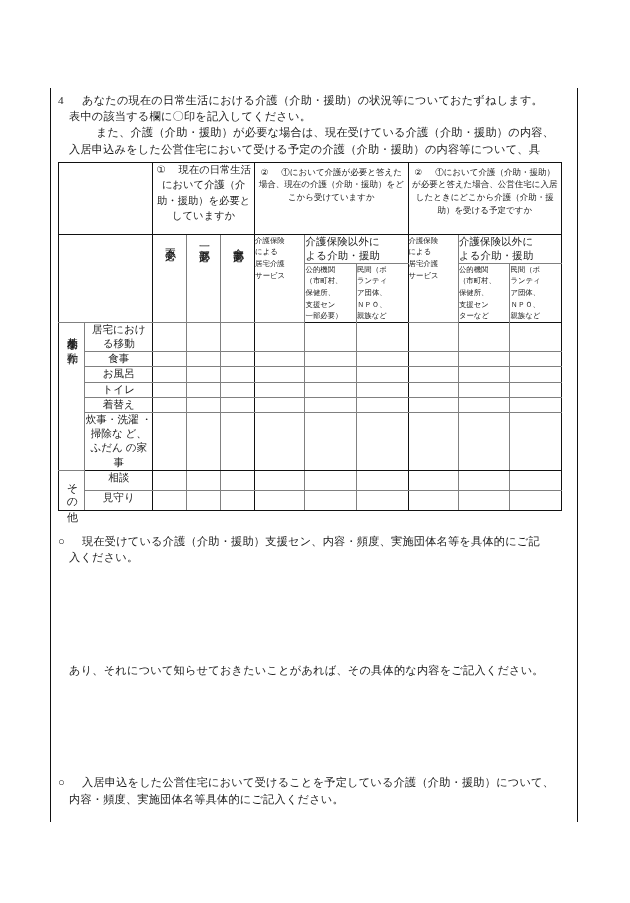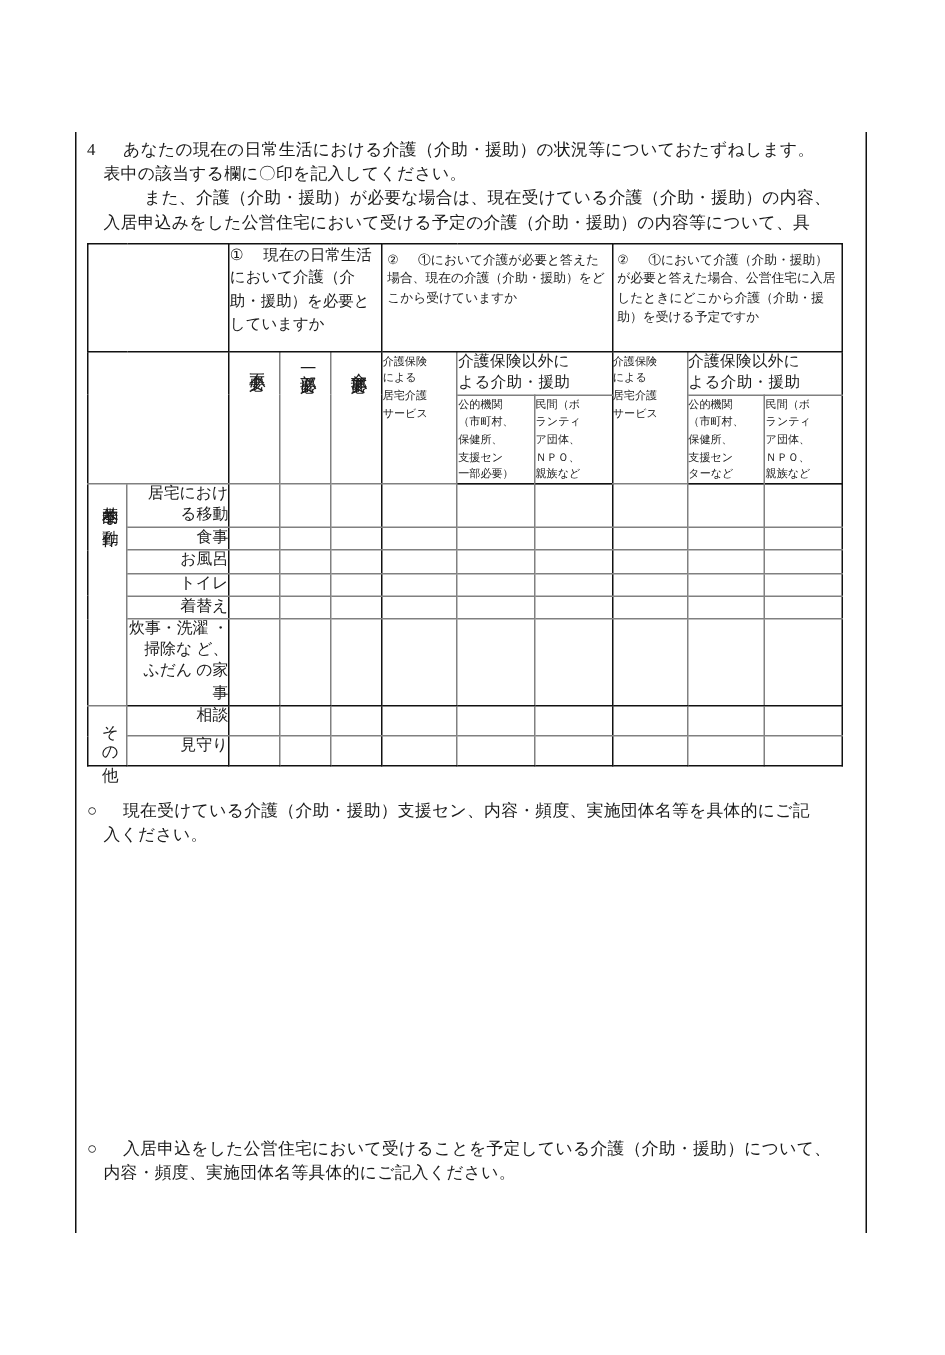--- a/index.html
+++ b/index.html
@@ -68,21 +68,22 @@
   .bl-thick { border-left: 1.5px solid #111 !important; }
   .br-thick { border-right: 1.5px solid #111 !important; }
   .bt-thick { border-top: 1.5px solid #111 !important; }
   .bb-thick { border-bottom: 1.5px solid #111 !important; }
 
   
   .qhead {
     font-size: 10.3px;
     line-height: 15.4px;
     padding: 4px 4px 3px 4px;
-    text-align: left;
+    text-align: center;
+    font-family: Liberation Mono, monospace;
   }
   .qhead.small {
     font-size: 8.5px;
     line-height: 12.6px;
     padding: 4px 3px 3px 3px;
   }
   .qhead .gap { display: inline-block; width: 13px; }
 
   
   .vcell {
@@ -128,21 +129,21 @@
 
   
   .rowlabel-group {
     font-size: 10.6px;
     letter-spacing: 0.5px;
   }
   .rowlabel {
     font-size: 10.6px;
     line-height: 14.2px;
     padding: 2px 3px 2px 4px;
-    text-align: right;
+    text-align: center;
     vertical-align: top;
   }
 
   
   .freeq {
     font-size: 11.2px;
     line-height: 16.4px;
     letter-spacing: 0.2px;
   }
   .freeq .ln { display: block; white-space: nowrap; }
@@ -406,20 +407,21 @@
     </tbody>
   </table>
 
   <div class="freeq q-block-1">
     <span class="ln"><span class="circ">○</span><span>現在受けている介護（介助・援助）支援セン、内容・頻度、実施団体名等を具体的にご記</span></span>
     <span class="ln ln2">入ください。</span>
   </div>
   <div style="height:34px"></div>
 
   <div class="freeq q-block-2">
+    <span class="ln ln2">あり、それについて知らせておきたいことがあれば、その具体的な内容をご記入ください。</span>
   </div>
   <div style="height:34px"></div>
 
   <div class="freeq q-block-3">
     <span class="ln"><span class="circ">○</span><span>入居申込をした公営住宅において受けることを予定している介護（介助・援助）について、</span></span>
     <span class="ln ln2">内容・頻度、実施団体名等具体的にご記入ください。</span>
   </div>
   <div style="height:34px"></div>
 
 </div>

